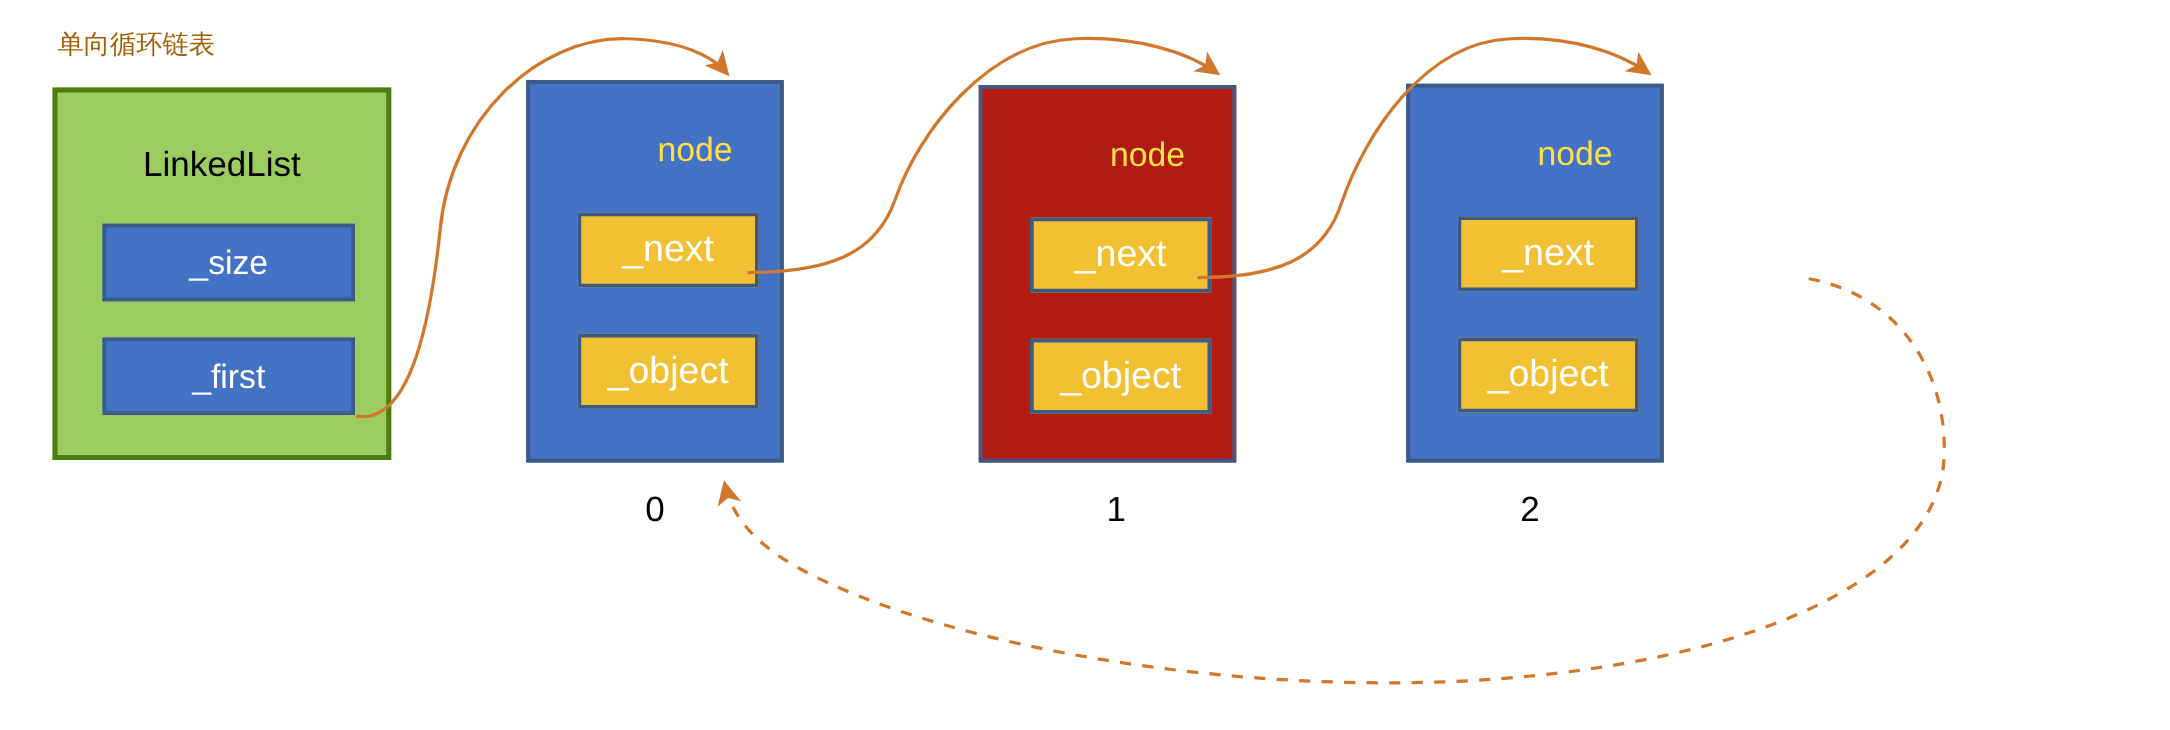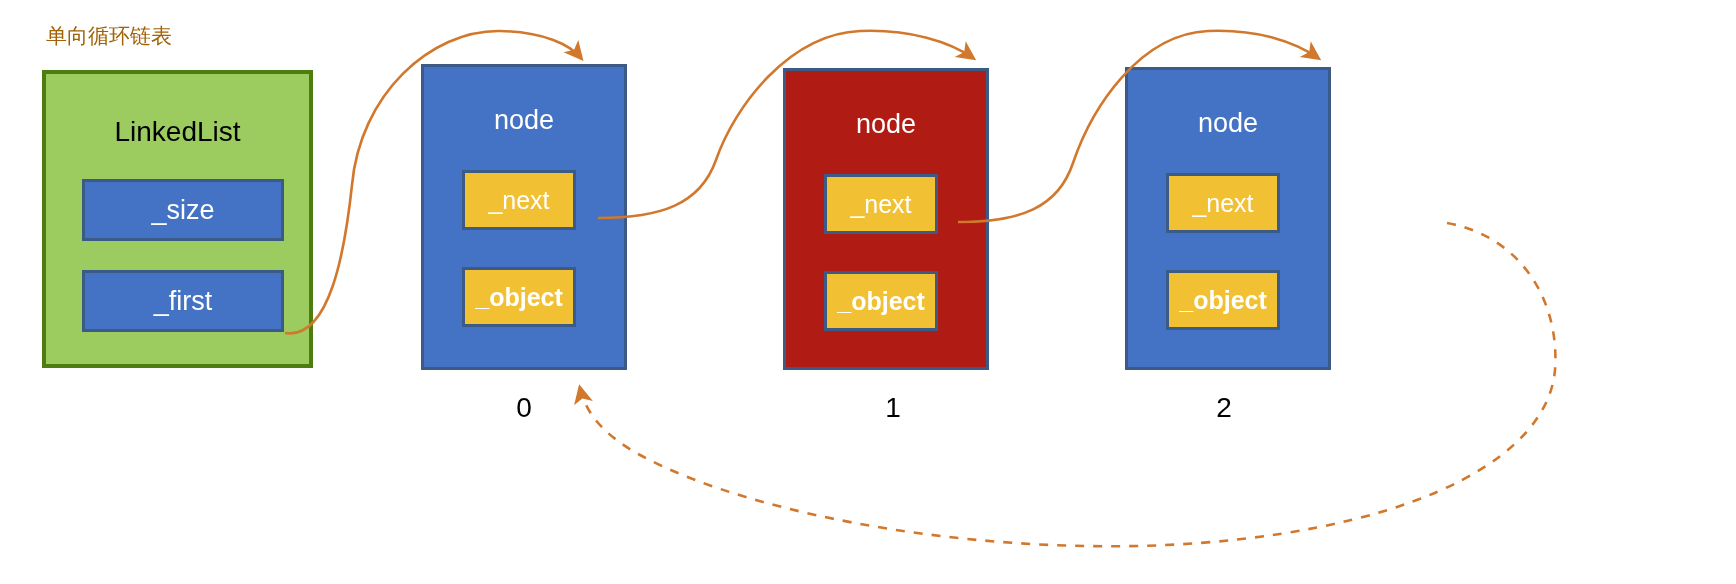--- a/index.html
+++ b/index.html
@@ -87,39 +87,40 @@
   .node-0 { left: 421px; top: 64px; height: 306px; }
   .node-1 { left: 783px; top: 68px; height: 302px; }
   .node-2 { left: 1125px; top: 67px; height: 303px; }
 
   .node-title {
     position: absolute;
     left: 0;
     top: 38px;
     width: 100%;
     text-align: center;
-    color: #ffffff;
+    color: #fde047;
     font-size: 27px;
+    padding-left: 32px;
   }
   .node-field {
     position: absolute;
     left: 38px;
-    width: 114px;
+    width: 145px;
     height: 60px;
     background: #F2C033;
     border: 3px solid #3C5A86;
     box-sizing: border-box;
     color: #ffffff;
-    font-size: 25px;
+    font-size: 30px;
     display: flex;
     align-items: center;
     justify-content: center;
   }
   .nf-next   { top: 103px; }
-  .nf-object { top: 200px; font-weight: bold; }
+  .nf-object { top: 200px; }
 
   
   .index-label {
     position: absolute;
     top: 392px;
     width: 60px;
     text-align: center;
     font-size: 28px;
     color: #000000;
   }

